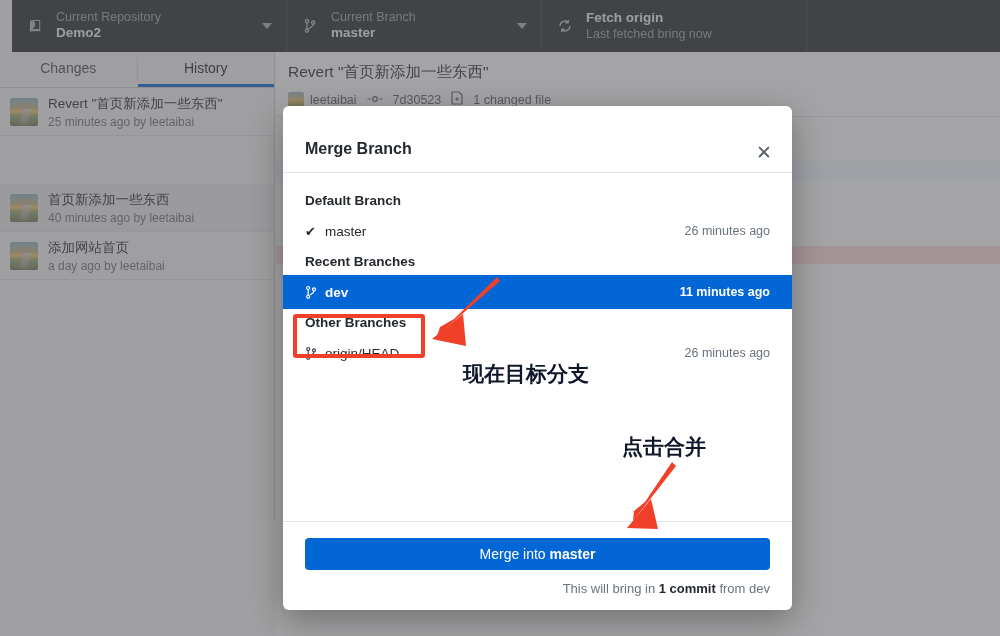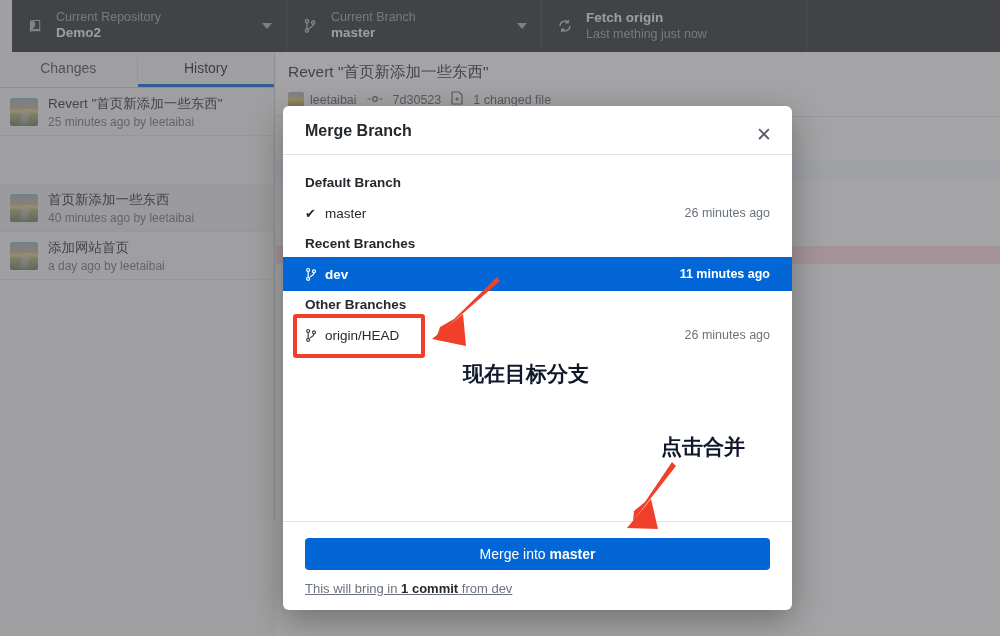--- a/index.html
+++ b/index.html
@@ -133,20 +133,21 @@
     border-radius: 6px;
     box-shadow: 0 10px 34px rgba(0,0,0,0.32);
     z-index: 25;
     display: flex; flex-direction: column;
     overflow: hidden;
   }
   .modal-head {
     padding: 16px 22px 14px 22px;
     border-bottom: 1px solid #e4e4e4;
     position: relative;
+    margin-top: 18px;
   }
   .modal-title { font-size: 16px; font-weight: bold; color: #24292e; }
   .modal-close {
     position: absolute; right: 18px; top: 20px;
     width: 20px; height: 20px;
     color: #57606a; font-size: 19px; line-height: 18px;
     text-align: center;
   }
   .filter-input {
     display: block;
@@ -189,22 +190,22 @@
   .merge-btn {
     display: block; width: 465px; height: 32px;
     background: #0366d6;
     color: #ffffff;
     border: none; border-radius: 4px;
     font-size: 14px;
     font-family: "Liberation Sans", sans-serif;
   }
   .merge-btn b { font-weight: bold; }
   .foot-note {
-    text-align: left; margin-top: 11px;
-    font-size: 13px; color: #6a737d; text-decoration: underline;
+    text-align: right; margin-top: 11px;
+    font-size: 13px; color: #6a737d;
   }
   .foot-note b { color: #24292e; }
 
   
   .anno-layer {
     position: absolute; top: 0; left: 0;
     width: 1000px; height: 636px;
     z-index: 40; pointer-events: none;
   }
   .anno-box {
@@ -261,21 +262,21 @@
       <span class="tb-icon">
         <svg width="16" height="16" viewBox="0 0 16 16" fill="none" stroke="currentColor" stroke-width="1.4">
           <path d="M13 8a5 5 0 0 1-8.6 3.4"></path>
           <path d="M3 8a5 5 0 0 1 8.6-3.4"></path>
           <path d="M11.2 1.9v2.8h-2.8" stroke-linejoin="round"></path>
           <path d="M4.8 14.1v-2.8h2.8" stroke-linejoin="round"></path>
         </svg>
       </span>
       <span class="tb-text">
         <span class="tb-value">Fetch origin</span>
-        <span class="tb-label">Last mething just now</span>
+        <span class="tb-label">Last fetched bring now</span>
       </span>
     </div>
 
     <div class="tb-cell tb-rest"></div>
   </div>
 
   <div class="sidebar">
     <div class="tabs">
       <div class="tab">Changes</div>
       <div class="tab-divider"></div>
@@ -398,16 +399,16 @@
         <path d="M500 281 L437 336 L440 327 L454 319 L497 277 Z"></path>
         <path d="M432 339 L463 314 L466 346 Z"></path>
       </g>
       <g fill="#f0402a">
         <path d="M676 466 L633 521 L634 511 L645 502 L672 462 Z"></path>
         <path d="M627 528 L651 499 L658 529 Z"></path>
       </g>
     </svg>
 
     <div class="anno-text" style="left:463px; top:360px;">现在目标分支</div>
-    <div class="anno-text" style="left:661px; top:433px;">点击合并</div>
+    <div class="anno-text" style="left:622px; top:433px;">点击合并</div>
   </div>
 
 </div>
 
 </body></html>

